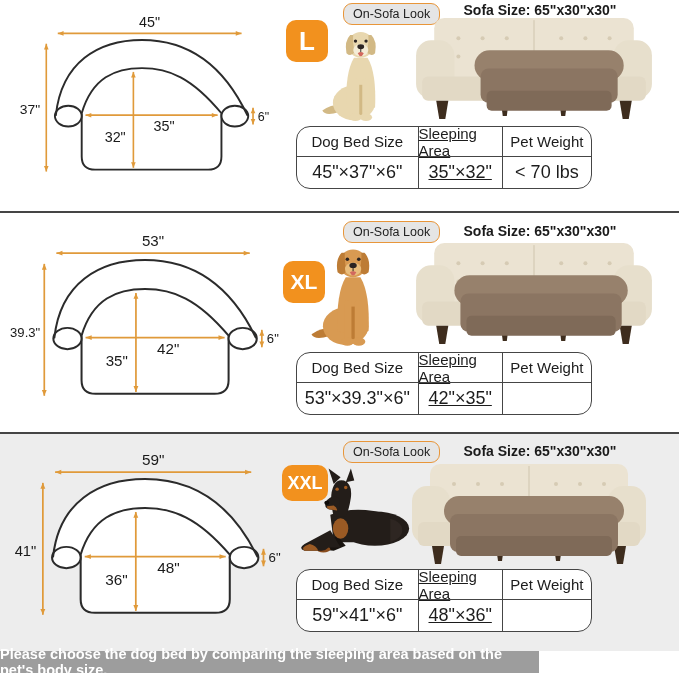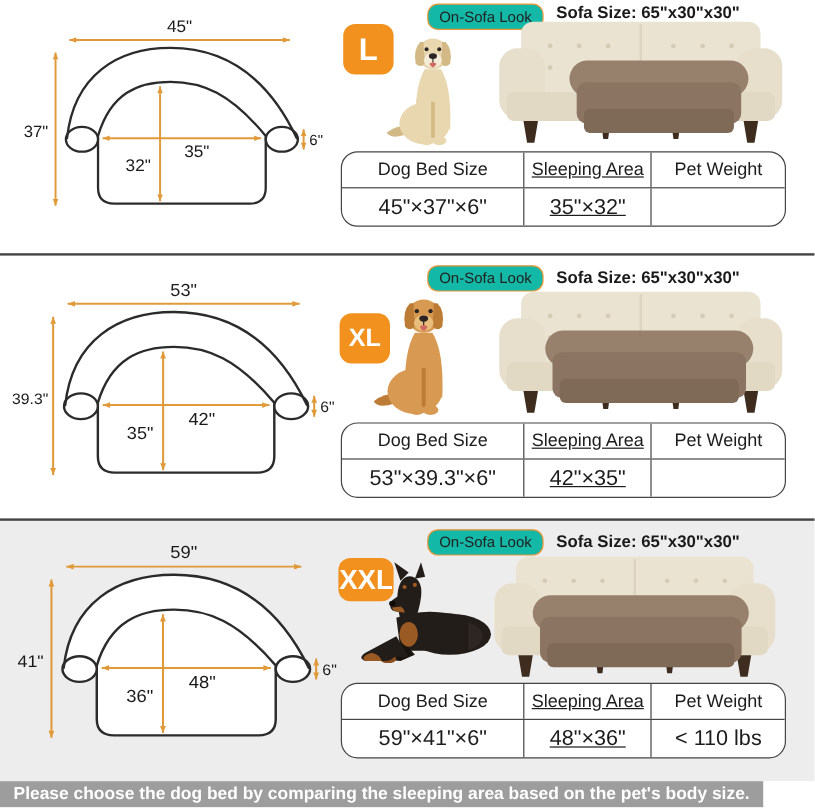--- a/index.html
+++ b/index.html
@@ -20,23 +20,23 @@
   line.arrow{stroke:#e09a3a;stroke-width:1.7;}
   .dlabel{font-size:15px;fill:#1a1a1a;text-anchor:middle;}
   .dlabel-h{font-size:14.5px;}
   #sec-xl .dlabel-h{font-size:13px;}
   .dlabel-t{font-size:13px;text-anchor:start;}
 
   .size-badge{position:absolute;background:#f2911e;color:#fff;font-weight:bold;
               text-align:center;border-radius:10px;}
   #sec-l .size-badge{left:286px;top:20px;width:42px;height:42px;line-height:42px;font-size:26px;}
   #sec-xl .size-badge{left:283px;top:48px;width:42px;height:42px;line-height:42px;font-size:21px;}
-  #sec-xxl .size-badge{left:282px;top:31px;width:46px;height:36px;line-height:36px;font-size:23px;}
-
-  .onsofa{position:absolute;left:356px;background:#14b8a6;border:1.5px solid #e8963a;
+  #sec-xxl .size-badge{left:282px;top:31px;width:46px;height:36px;line-height:36px;font-size:18px;}
+
+  .onsofa{position:absolute;left:343px;background:#e5e5e5;border:1.5px solid #e8963a;
           border-radius:9px;padding:3px 9px;font-size:12.5px;color:#222;white-space:nowrap;}
   #sec-l .onsofa{top:3px;}
   #sec-xl .onsofa{top:8px;}
   #sec-xxl .onsofa{top:7px;}
 
   .sofa-size{position:absolute;left:420px;width:240px;text-align:center;
              font-size:14px;font-weight:bold;color:#1a1a1a;}
   #sec-l .sofa-size{top:2px;}
   #sec-xl .sofa-size{top:10px;}
   #sec-xxl .sofa-size{top:9px;}
@@ -46,35 +46,35 @@
   #sec-xl .dog{left:306px;top:30px;width:86px;height:106px;}
   #sec-xxl .dog{left:296px;top:32px;width:120px;height:96px;}
   .dog-lab{color:#e8d7af;--shade:#d2b985;--muzzle:#f4ecd6;}
   .dog-golden{color:#d89a52;--shade:#bd7c35;--muzzle:#e9bd7c;}
 
   .sofa{position:absolute;}
   #sec-l .sofa{left:408px;top:14px;width:252px;height:107px;}
   #sec-xl .sofa{left:408px;top:26px;width:252px;height:107px;}
   #sec-xxl .sofa{left:404px;top:26px;width:250px;height:106px;}
 
-  .size-table{position:absolute;left:284px;width:371px;border:1.6px solid #454545;
+  .size-table{position:absolute;left:296px;width:296px;border:1.6px solid #454545;
               border-radius:14px;overflow:hidden;background:#fff;box-sizing:border-box;}
   #sec-l .size-table{top:126px;}
   #sec-xl .size-table{top:139px;}
   #sec-xxl .size-table{top:135px;}
   .tr{display:flex;}
   .tr.head{border-bottom:1.6px solid #454545;}
   .td{display:flex;align-items:center;justify-content:center;box-sizing:border-box;}
   .tr.head .td{height:29px;font-size:15px;}
   .tr.vals .td{height:31px;font-size:18px;}
   .td.c1{width:41%;}
   .td.c2{width:29%;border-left:1.6px solid #454545;border-right:1.6px solid #454545;text-decoration:underline;}
   .td.c3{flex:1;}
 
-  .footer-note{position:absolute;top:651px;left:0;width:636px;height:22px;background:#9d9d9d;
+  .footer-note{position:absolute;top:651px;left:0;width:539px;height:22px;background:#9d9d9d;
                color:#fff;font-weight:bold;font-size:14.5px;display:flex;
                align-items:center;justify-content:center;}
 </style>
 </head>
 <body>
 
 <div id="canvas">
 
   <svg width="0" height="0" style="position:absolute" aria-hidden="true">
     <defs>
@@ -199,20 +199,21 @@
     </svg>
     <div class="size-table">
       <div class="tr head">
         <div class="td c1">Dog Bed Size</div>
         <div class="td c2">Sleeping Area</div>
         <div class="td c3">Pet Weight</div>
       </div>
       <div class="tr vals">
         <div class="td c1">45"×37"×6"</div>
         <div class="td c2">35"×32"</div>
+        <div class="td c3">&lt; 70 lbs</div>
       </div>
     </div>
   </section>
 
   <section class="size-section" id="sec-xl">
     <svg class="diagram" viewBox="0 0 280 200" preserveAspectRatio="none">
       <path class="bed-fill" d="M50 112 C56 58 94 34 140 34 C186 34 224 58 250 112 L250 116 Q248 126 236 126 L224 122 L222 158 Q222 172 208 172 L92 172 Q78 172 78 158 L76 122 L64 126 Q52 126 50 116 Z"></path>
       <path class="bed-line" d="M77 112 C88 74 112 64 140 64 C168 64 192 74 223 112 L223 158 Q223 172 209 172 L91 172 Q77 172 77 158 Z"></path>
       <ellipse class="bed-line" cx="63" cy="115" rx="14" ry="11"></ellipse>
       <ellipse class="bed-line" cx="237" cy="115" rx="14" ry="11"></ellipse>
@@ -329,19 +330,18 @@
     </svg>
     <div class="size-table">
       <div class="tr head">
         <div class="td c1">Dog Bed Size</div>
         <div class="td c2">Sleeping Area</div>
         <div class="td c3">Pet Weight</div>
       </div>
       <div class="tr vals">
         <div class="td c1">59"×41"×6"</div>
         <div class="td c2">48"×36"</div>
-        <div class="td c3">&lt; 110 lbs</div>
       </div>
     </div>
   </section>
 
   <div class="footer-note">Please choose the dog bed by comparing the sleeping area based on the pet's body size.</div>
 </div>
 
 </body></html>

